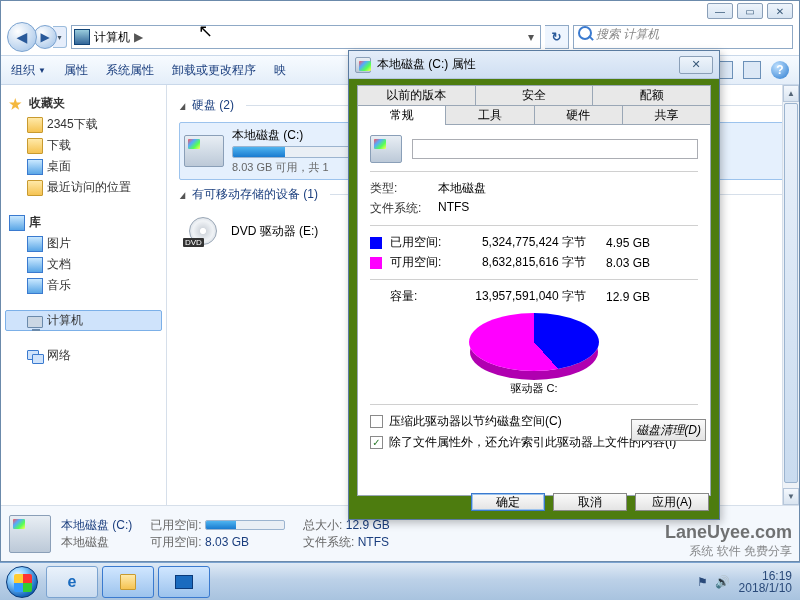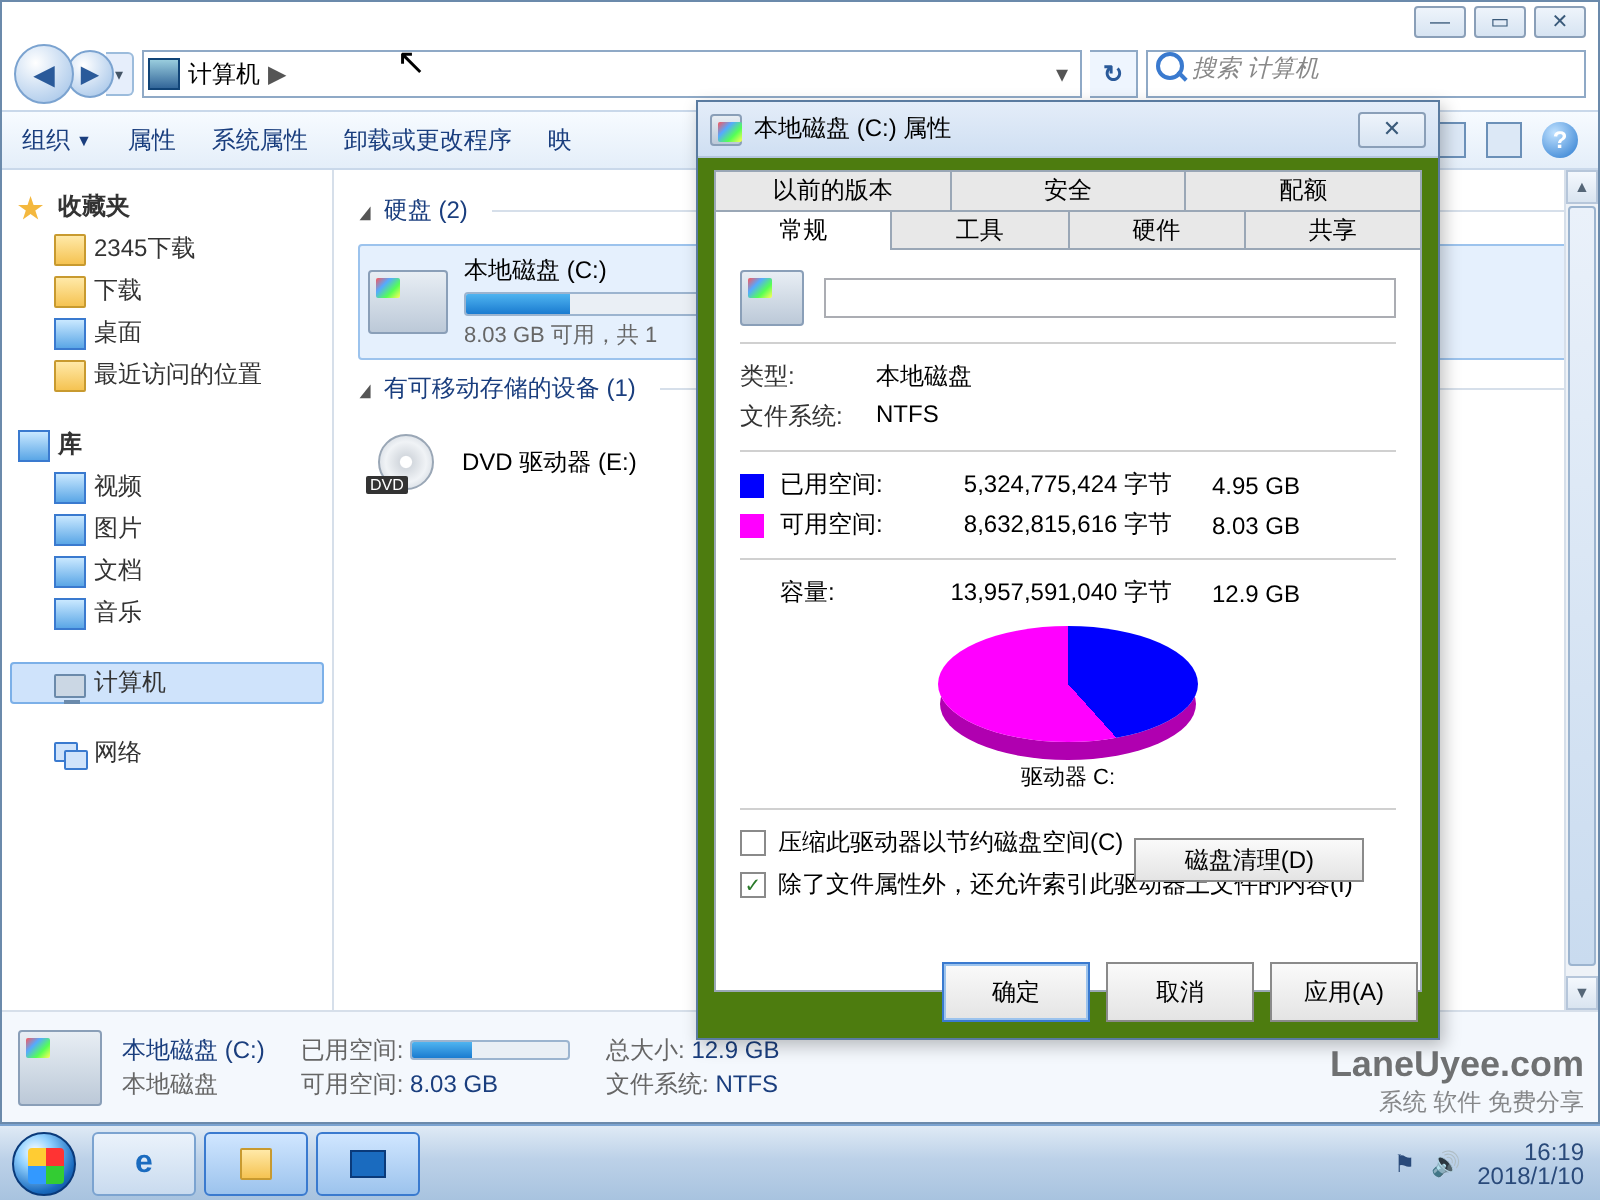--- a/index.html
+++ b/index.html
@@ -89,26 +89,26 @@
 .kv .k{width:60px;color:#333;}
 .space-row{display:flex;align-items:center;gap:8px;font-size:11px;margin:3px 0;}
 .sq{width:12px;height:12px;}
 .sq.used{background:#0000ff;}
 .sq.free{background:#ff00ff;}
 .space-row .lbl{width:58px;}
 .space-row .bytes{width:130px;text-align:right;}
 .space-row .gb{width:56px;text-align:right;}
 .pie-wrap{display:flex;flex-direction:column;align-items:center;margin:8px 0 4px;position:relative;}
 .pie{width:130px;height:58px;border-radius:65px/29px;background:conic-gradient(#0000ff 0deg 138deg,#ff00ff 138deg 360deg);position:relative;box-shadow:0 10px 0 -1px #b000b0;}
-.clean-btn{position:absolute;right:28px;top:294px;height:22px;padding:0 24px;border:1px solid #8a8a8a;background:linear-gradient(#fafafa,#e4e4e4);font-size:11px;}
+.clean-btn{position:absolute;right:4px;top:294px;height:22px;padding:0 4px;border:1px solid #8a8a8a;background:linear-gradient(#fafafa,#e4e4e4);font-size:11px;font-style:italic;}
 .drive-lbl{font-size:11px;margin-top:10px;}
 .chk-row{display:flex;align-items:center;gap:6px;font-size:11px;margin:4px 0;}
 .chk{width:13px;height:13px;border:1px solid #8a8a8a;background:#fff;display:flex;align-items:center;justify-content:center;font-size:10px;color:#2a7a2a;}
 .dlg-buttons{position:absolute;right:10px;bottom:8px;display:flex;gap:8px;}
-.dlg-btn{width:74px;height:30px;border:1px solid #8a8a8a;background:linear-gradient(#fafafa,#e4e4e4);font-size:11px;}
+.dlg-btn{width:74px;height:18px;border:1px solid #8a8a8a;background:linear-gradient(#fafafa,#e4e4e4);font-size:11px;}
 .dlg-btn.def{border:1px solid #3a7acf;box-shadow:0 0 0 1px #9cc3ed inset;}
 
 .taskbar{position:absolute;left:0;bottom:0;width:800px;height:38px;background:linear-gradient(#dfeaf5,#bcd1e8 45%,#a8c3df);border-top:1px solid #7ba3d0;display:flex;align-items:center;}
 .start{width:44px;height:38px;display:flex;align-items:center;justify-content:center;}
 .orb{width:32px;height:32px;border-radius:50%;background:radial-gradient(circle at 35% 30%,#fff,#8fd0ff 30%,#1a6bbf 70%,#0a3a7a);border:1px solid #0a3a7a;position:relative;}
 .orb:before{content:"";position:absolute;left:7px;top:7px;width:18px;height:18px;background:conic-gradient(#f33 0 90deg,#3c3 90deg 180deg,#39f 180deg 270deg,#fc3 270deg 360deg);border-radius:2px;filter:blur(.3px);}
 .task-item{width:52px;height:32px;margin:0 2px;border:1px solid #7ba3d0;border-radius:3px;background:linear-gradient(#eaf2fb,#c9dbef);display:flex;align-items:center;justify-content:center;}
 .task-item.active{background:linear-gradient(#d0e6ff,#9cc3ed);border-color:#3a7acf;}
 .tray{margin-left:auto;display:flex;align-items:center;gap:8px;padding:0 8px;color:#2a4a7a;font-size:11px;}
 .clock{text-align:right;line-height:12px;}
@@ -194,24 +194,20 @@
           <span>最近访问的位置</span>
         </div>
     </div>
     <div class="side-group">
       <div class="side-head">
           <span class="ficon libicon"></span>
           <span>库</span>
         </div>
       <div class="side-item">
           <span class="ficon libicon"></span>
-          <span>视频</span>
-        </div>
-      <div class="side-item">
-          <span class="ficon libicon"></span>
           <span>图片</span>
         </div>
       <div class="side-item">
           <span class="ficon libicon"></span>
           <span>文档</span>
         </div>
       <div class="side-item">
           <span class="ficon libicon"></span>
           <span>音乐</span>
         </div>

